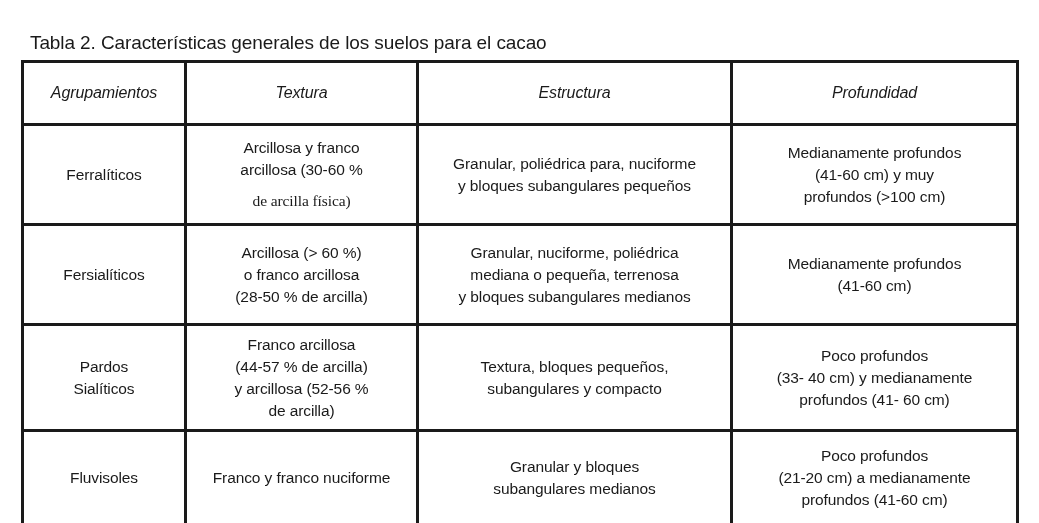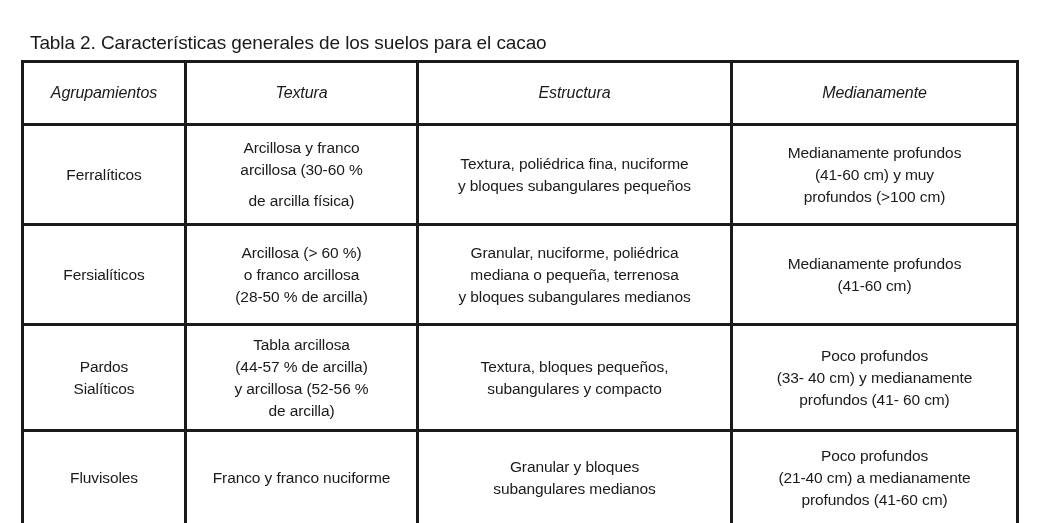--- a/index.html
+++ b/index.html
@@ -77,20 +77,21 @@
 
   .cell-lines {
     display: block;
   }
   .cell-lines .ln {
     display: block;
     white-space: nowrap;
   }
   .cell-lines .ln.gap {
     margin-top: 9px;
+    font-family: Liberation Serif, serif;
   }
 </style>
 </head>
 <body>
 
 <div id="page">
 
   <div id="caption">Tabla 2. Características generales de los suelos para el cacao</div>
 
   <table id="soil-table">
@@ -98,37 +99,37 @@
       <col class="col-group">
       <col class="col-text">
       <col class="col-struct">
       <col class="col-depth">
     </colgroup>
     <thead>
       <tr>
         <th>Agrupamientos</th>
         <th>Textura</th>
         <th>Estructura</th>
-        <th>Medianamente</th>
+        <th>Profundidad</th>
       </tr>
     </thead>
     <tbody>
 
       <tr class="r1">
         <td>Ferralíticos</td>
         <td>
           <span class="cell-lines">
             <span class="ln">Arcillosa y franco</span>
             <span class="ln">arcillosa (30-60 %</span>
             <span class="ln gap">de arcilla física)</span>
           </span>
         </td>
         <td>
           <span class="cell-lines">
-            <span class="ln">Textura, poliédrica fina, nuciforme</span>
+            <span class="ln">Granular, poliédrica para, nuciforme</span>
             <span class="ln">y bloques subangulares pequeños</span>
           </span>
         </td>
         <td>
           <span class="cell-lines">
             <span class="ln">Medianamente profundos</span>
             <span class="ln">(41-60 cm) y muy</span>
             <span class="ln">profundos (&gt;100 cm)</span>
           </span>
         </td>
@@ -155,21 +156,21 @@
             <span class="ln">Medianamente profundos</span>
             <span class="ln">(41-60 cm)</span>
           </span>
         </td>
       </tr>
 
       <tr class="r3">
         <td>Pardos Sialíticos</td>
         <td>
           <span class="cell-lines">
-            <span class="ln">Tabla arcillosa</span>
+            <span class="ln">Franco arcillosa</span>
             <span class="ln">(44-57 % de arcilla)</span>
             <span class="ln">y arcillosa (52-56 %</span>
             <span class="ln">de arcilla)</span>
           </span>
         </td>
         <td>
           <span class="cell-lines">
             <span class="ln">Textura, bloques pequeños,</span>
             <span class="ln">subangulares y compacto</span>
           </span>
@@ -192,21 +193,21 @@
         </td>
         <td>
           <span class="cell-lines">
             <span class="ln">Granular y bloques</span>
             <span class="ln">subangulares medianos</span>
           </span>
         </td>
         <td>
           <span class="cell-lines">
             <span class="ln">Poco profundos</span>
-            <span class="ln">(21-40 cm) a medianamente</span>
+            <span class="ln">(21-20 cm) a medianamente</span>
             <span class="ln">profundos (41-60 cm)</span>
           </span>
         </td>
       </tr>
 
     </tbody>
   </table>
 
 </div>
 

